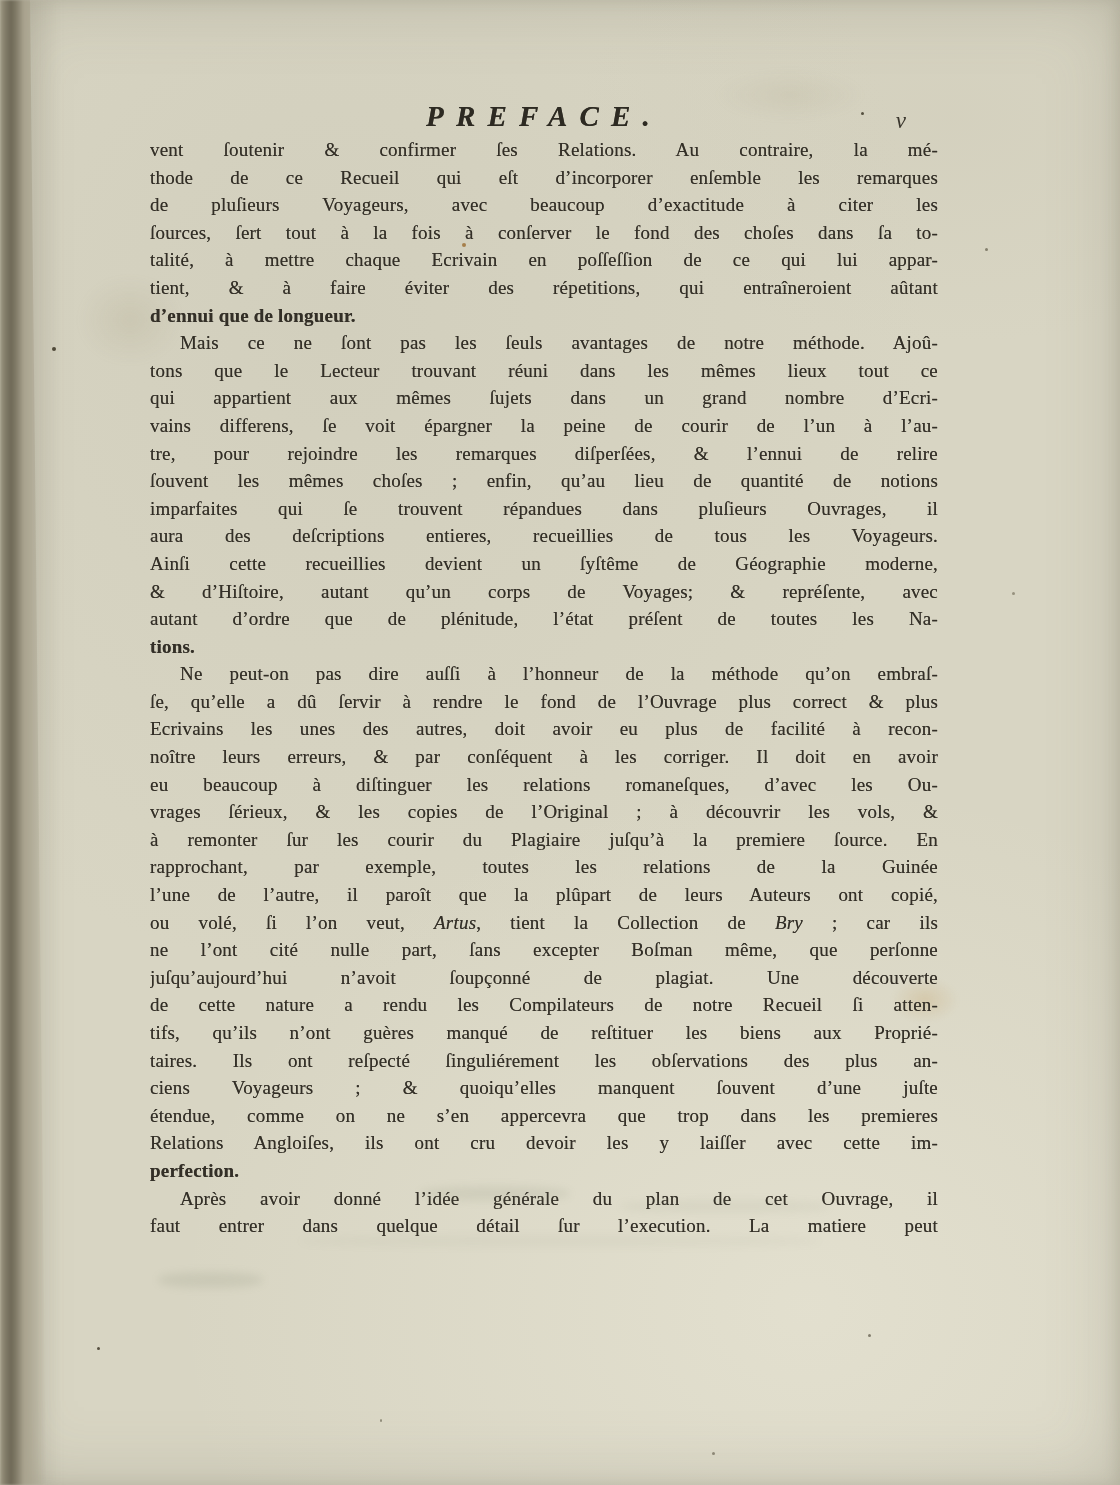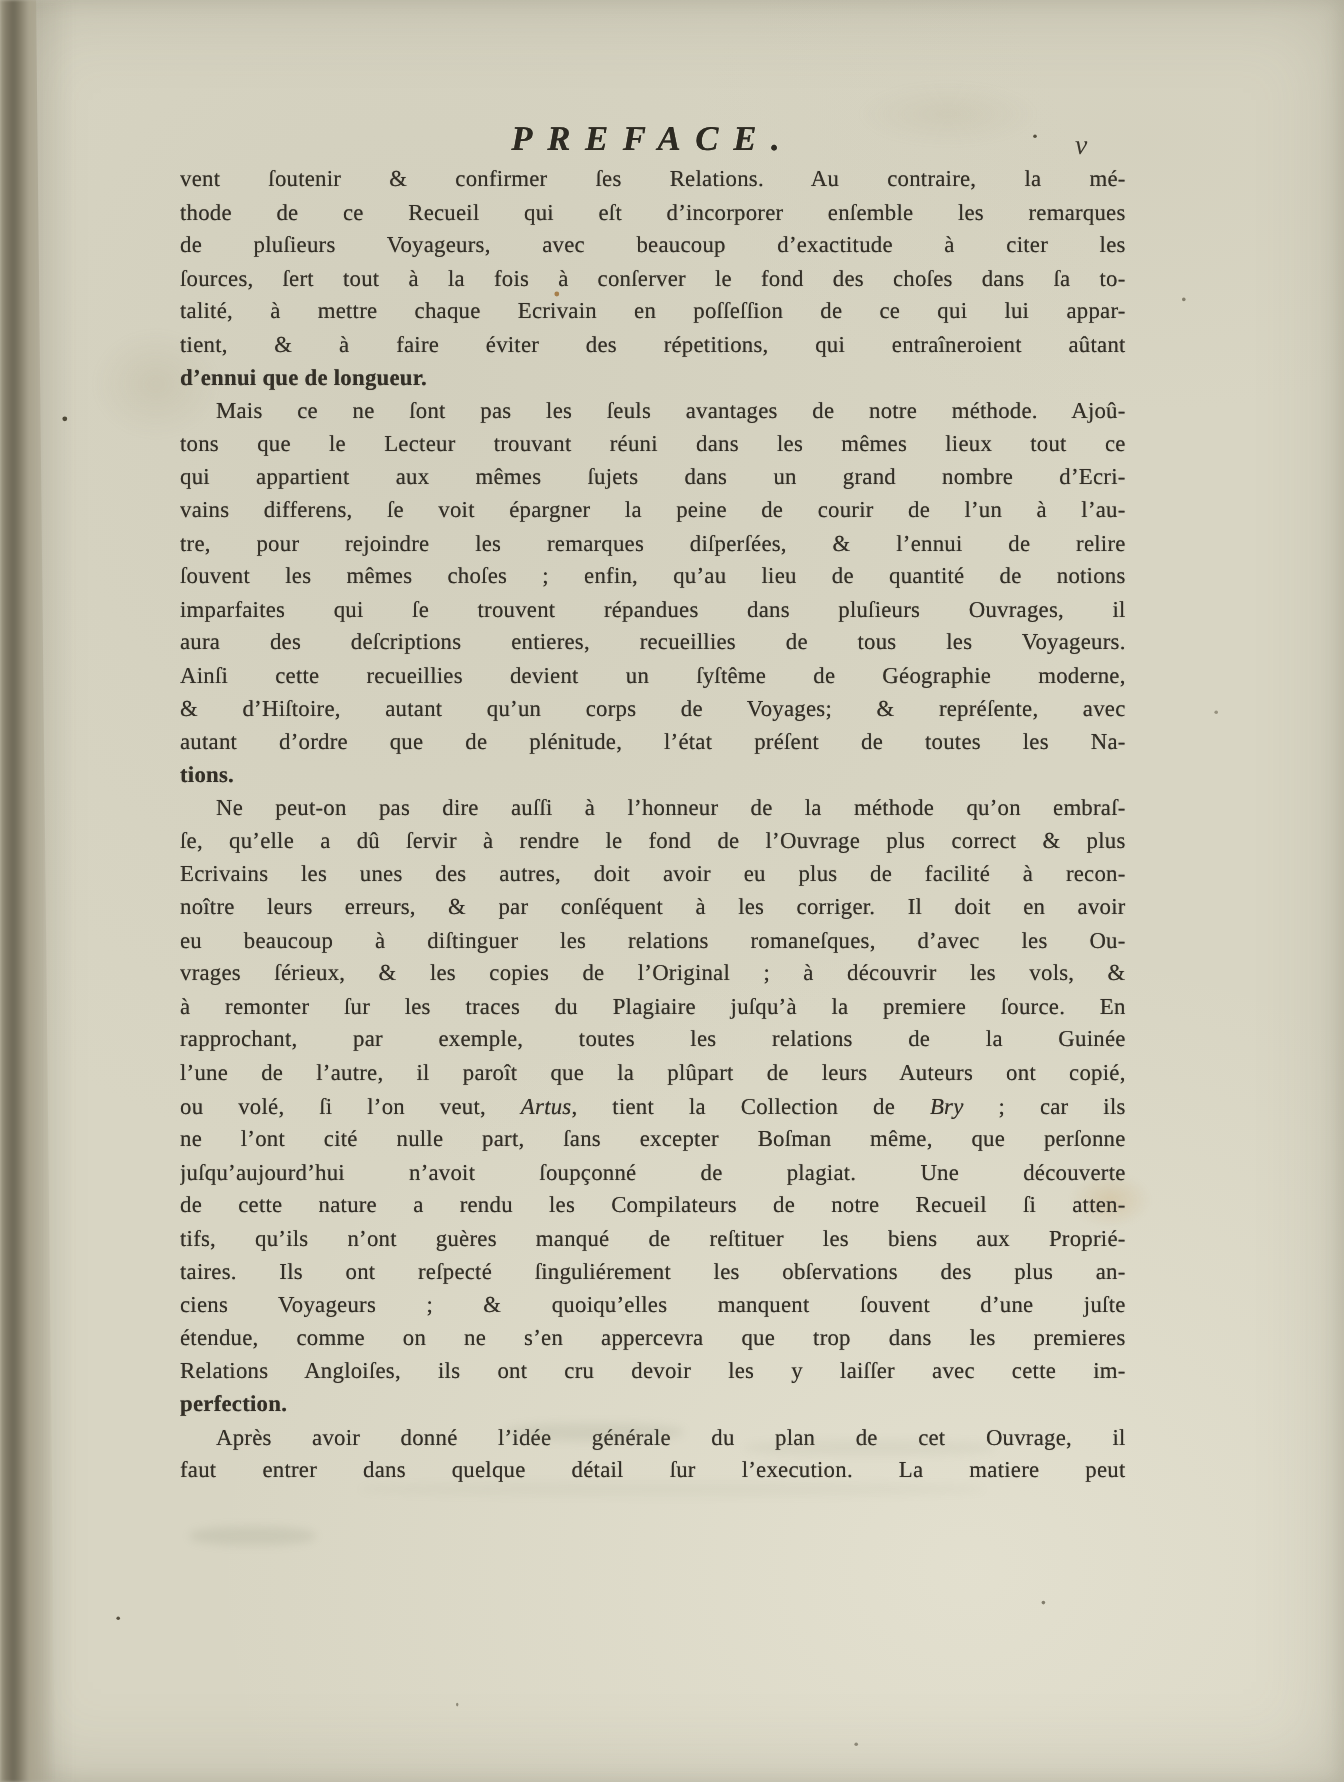--- a/index.html
+++ b/index.html
@@ -161,21 +161,21 @@
           <div class="line"><span>autant d’ordre que de plénitude, l’état préſent de toutes les Na-</span></div>
           <div class="line endline"><span>tions.</span></div>
         </div>
         <div class="para">
           <div class="line indent"><span>Ne peut-on pas dire auſſi à l’honneur de la méthode qu’on embraſ-</span></div>
           <div class="line"><span>ſe, qu’elle a dû ſervir à rendre le fond de l’Ouvrage plus correct &amp; plus</span></div>
           <div class="line"><span>Ecrivains les unes des autres, doit avoir eu plus de facilité à recon-</span></div>
           <div class="line"><span>noître leurs erreurs, &amp; par conſéquent à les corriger. Il doit en avoir</span></div>
           <div class="line"><span>eu beaucoup à diſtinguer les relations romaneſques, d’avec les Ou-</span></div>
           <div class="line"><span>vrages ſérieux, &amp; les copies de l’Original ; à découvrir les vols, &amp;</span></div>
-          <div class="line"><span>à remonter ſur les traces du Plagiaire juſqu’à la premiere ſource. En</span></div>
+          <div class="line"><span>à remonter ſur les courir du Plagiaire juſqu’à la premiere ſource. En</span></div>
           <div class="line"><span>rapprochant, par exemple, toutes les relations de la Guinée</span></div>
           <div class="line"><span>l’une de l’autre, il paroît que la plûpart de leurs Auteurs ont copié,</span></div>
           <div class="line"><span>ou volé, ſi l’on veut, </span><i>Artus</i><span>, tient la Collection de </span><i>Bry</i><span> ; car ils</span></div>
           <div class="line"><span>ne l’ont cité nulle part, ſans excepter Boſman même, que perſonne</span></div>
           <div class="line"><span>juſqu’aujourd’hui n’avoit ſoupçonné de plagiat. Une découverte</span></div>
           <div class="line"><span>de cette nature a rendu les Compilateurs de notre Recueil ſi atten-</span></div>
           <div class="line"><span>tifs, qu’ils n’ont guères manqué de reſtituer les biens aux Proprié-</span></div>
           <div class="line"><span>taires. Ils ont reſpecté ſinguliérement les obſervations des plus an-</span></div>
           <div class="line"><span>ciens Voyageurs ; &amp; quoiqu’elles manquent ſouvent d’une juſte</span></div>
           <div class="line"><span>étendue, comme on ne s’en appercevra que trop dans les premieres</span></div>

